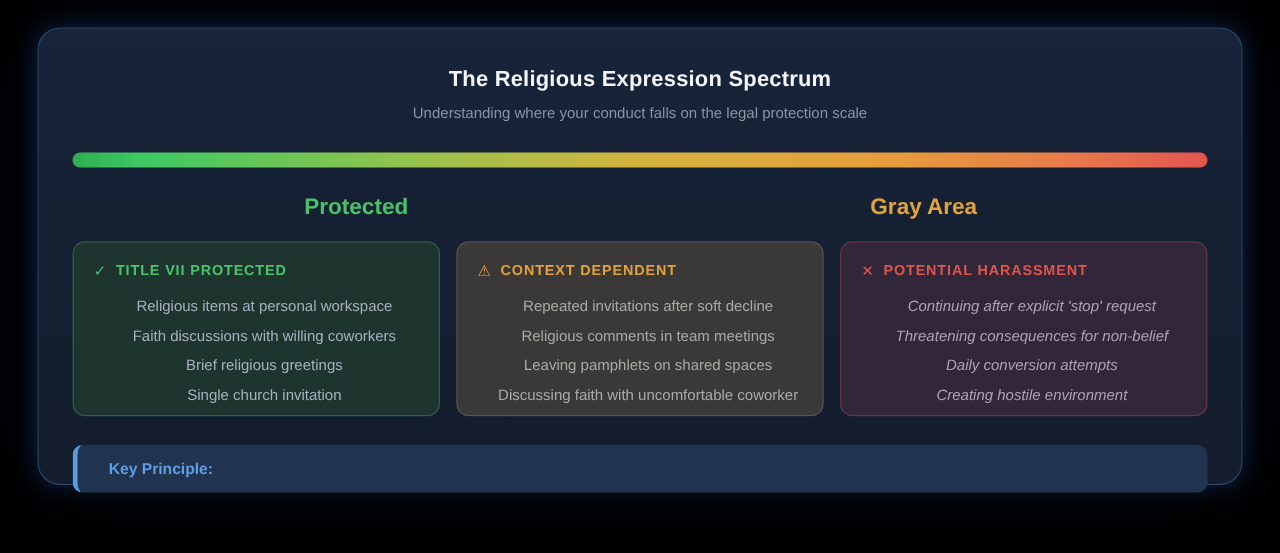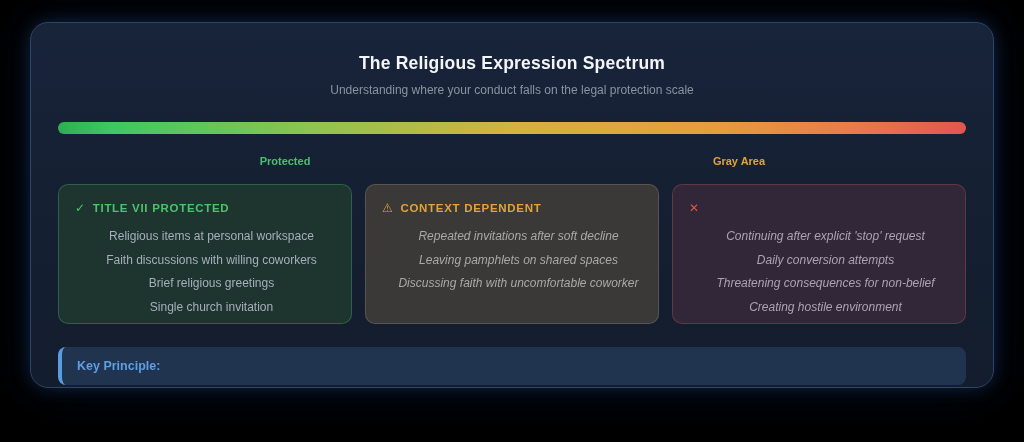--- a/index.html
+++ b/index.html
@@ -39,21 +39,21 @@
     border-radius: 6px;
     background: linear-gradient(90deg, #2fae53 0%, #3ec863 6%, #8ec44f 28%, #d4b33e 50%, #e69d3c 72%, #e87a4b 88%, #e25550 100%);
   }
   .labels-row {
     margin-top: 21px;
     display: flex;
   }
   .labels-row .zone-label {
     flex: 1;
     text-align: center;
-    font-size: 11px;
+    font-size: 18px;
     font-weight: bold;
   }
   .zone-protected   { color: #4bc06a; }
   .zone-gray        { color: #e3a33c; }
   .zone-unprotected { color: #e0514b; }
 
   .cards-row {
     margin-top: 17px;
     display: flex;
     gap: 13px;
@@ -91,32 +91,32 @@
   .hdr-green { color: #4cc46e; }
   .hdr-amber { color: #e3a23c; }
   .hdr-red   { color: #dd554e; }
   .card-items { margin-top: 14px; padding-left: 13px; text-align: center; }
   .card-item {
     color: #a7afbc;
     font-size: 12px;
     margin-bottom: 9.5px;
     white-space: nowrap;
   }
-  .card-gray .card-item { color: #aaa9a4; font-style: italic; }
+  .card-gray .card-item { color: #aaa9a4; }
   .card-harassment .card-item { color: #aba3b2; font-style: italic; }
 
   .key-banner {
     margin-top: 23px;
     height: 38px;
     background: #20344f;
     border-left: 4px solid #5b9be0;
     border-radius: 8px;
     display: flex;
     align-items: center;
-    padding: 0 15px;
+    padding: 0 25px;
     font-size: 12.5px;
     white-space: nowrap;
   }
   .key-label {
     color: #5f9de4;
     font-weight: bold;
     margin-right: 5px;
   }
   .key-text {
     color: #e9edf3;
@@ -153,33 +153,35 @@
       </div>
     </div>
 
     <div class="card card-gray">
       <div class="card-header hdr-amber">
         <span class="hdr-icon">⚠</span>
         <span>CONTEXT DEPENDENT</span>
       </div>
       <div class="card-items">
         <div class="card-item">Repeated invitations after soft decline</div>
+        <div class="card-item">Religious comments in team meetings</div>
         <div class="card-item">Leaving pamphlets on shared spaces</div>
         <div class="card-item">Discussing faith with uncomfortable coworker</div>
       </div>
     </div>
 
     <div class="card card-harassment">
       <div class="card-header hdr-red">
         <span class="hdr-icon">✕</span>
+        <span>POTENTIAL HARASSMENT</span>
       </div>
       <div class="card-items">
         <div class="card-item">Continuing after explicit 'stop' request</div>
+        <div class="card-item">Threatening consequences for non-belief</div>
         <div class="card-item">Daily conversion attempts</div>
-        <div class="card-item">Threatening consequences for non-belief</div>
         <div class="card-item">Creating hostile environment</div>
       </div>
     </div>
 
   </div>
 
   <div class="key-banner">
     <span class="key-label">Key Principle:</span>
   </div>
 

